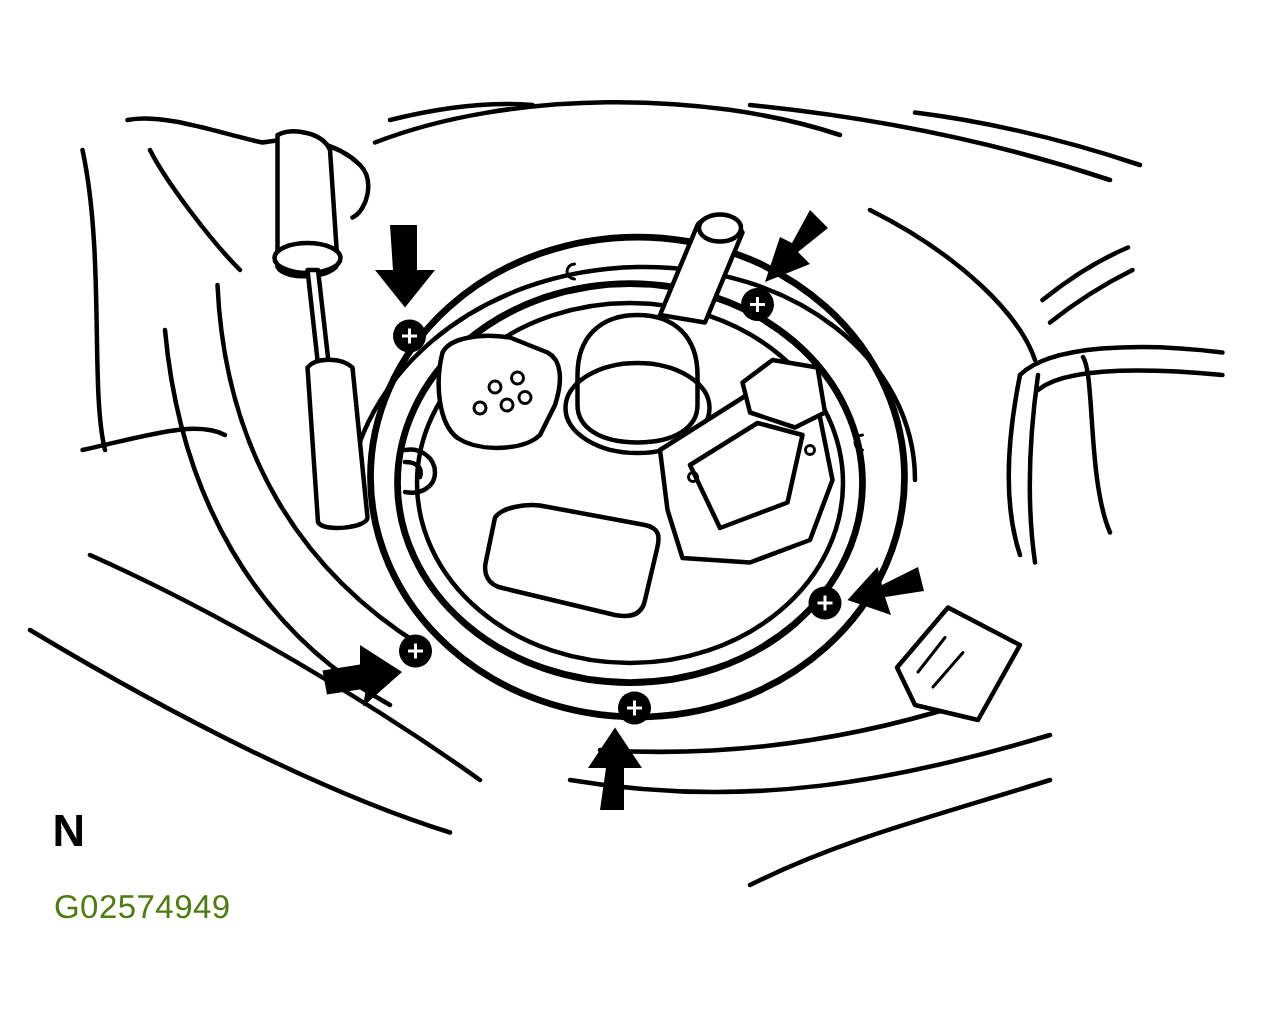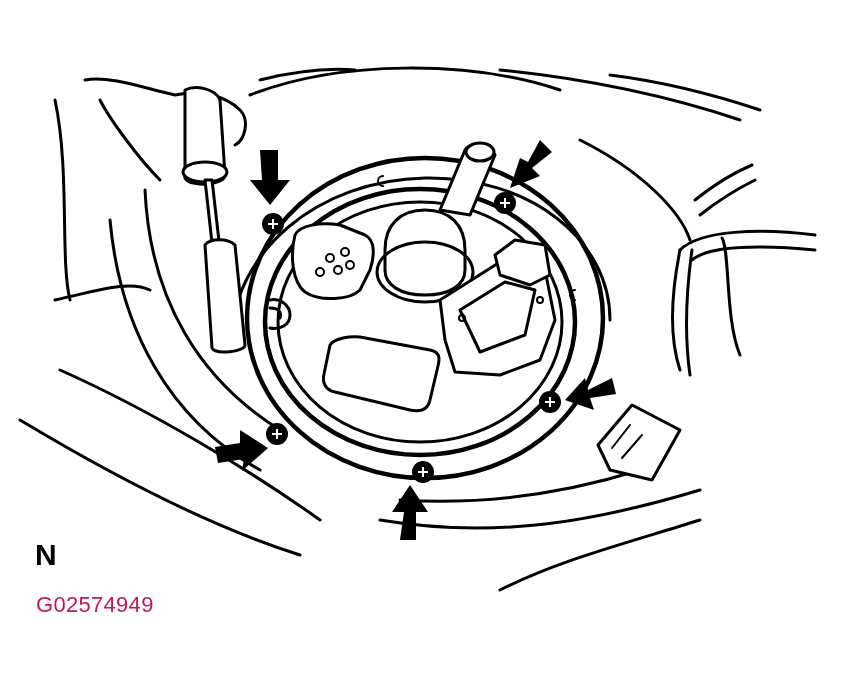--- a/index.html
+++ b/index.html
@@ -4,21 +4,21 @@
 <style>
   html, body { margin:0; padding:0; background:#ffffff; }
   body { width:855px; height:688px; position:relative; overflow:hidden; font-family:"Liberation Sans", sans-serif; }
   #diagram { position:absolute; left:0; top:0; width:855px; height:688px; }
   .ln { fill:none; stroke:#000; stroke-width:3; stroke-linecap:round; stroke-linejoin:round; }
   .thick { stroke-width:4.5; }
   .thin { stroke-width:2; }
   .wfill { fill:#fff; stroke:#000; stroke-width:3; stroke-linejoin:round; }
   .arrow { fill:#000; stroke:none; }
   .label-n { position:absolute; left:35px; top:538px; font-size:30px; color:#000; font-weight:bold; }
-  .label-code { position:absolute; left:36px; top:592px; font-size:22px; color:#be185d; letter-spacing:0.3px; }
+  .label-code { position:absolute; left:36px; top:592px; font-size:22px; color:#4d7c0f; letter-spacing:0.3px; }
 </style>
 </head>
 <body>
 
 <svg id="diagram" viewBox="0 0 855 688" xmlns="http://www.w3.org/2000/svg">
 
   <g>
     <path class="ln" d="M55,100 C70,170 60,260 70,300"></path>
     <path class="ln" d="M55,300 C100,290 130,280 150,290"></path>
     <path class="ln" d="M60,370 C150,410 250,470 320,520"></path>

